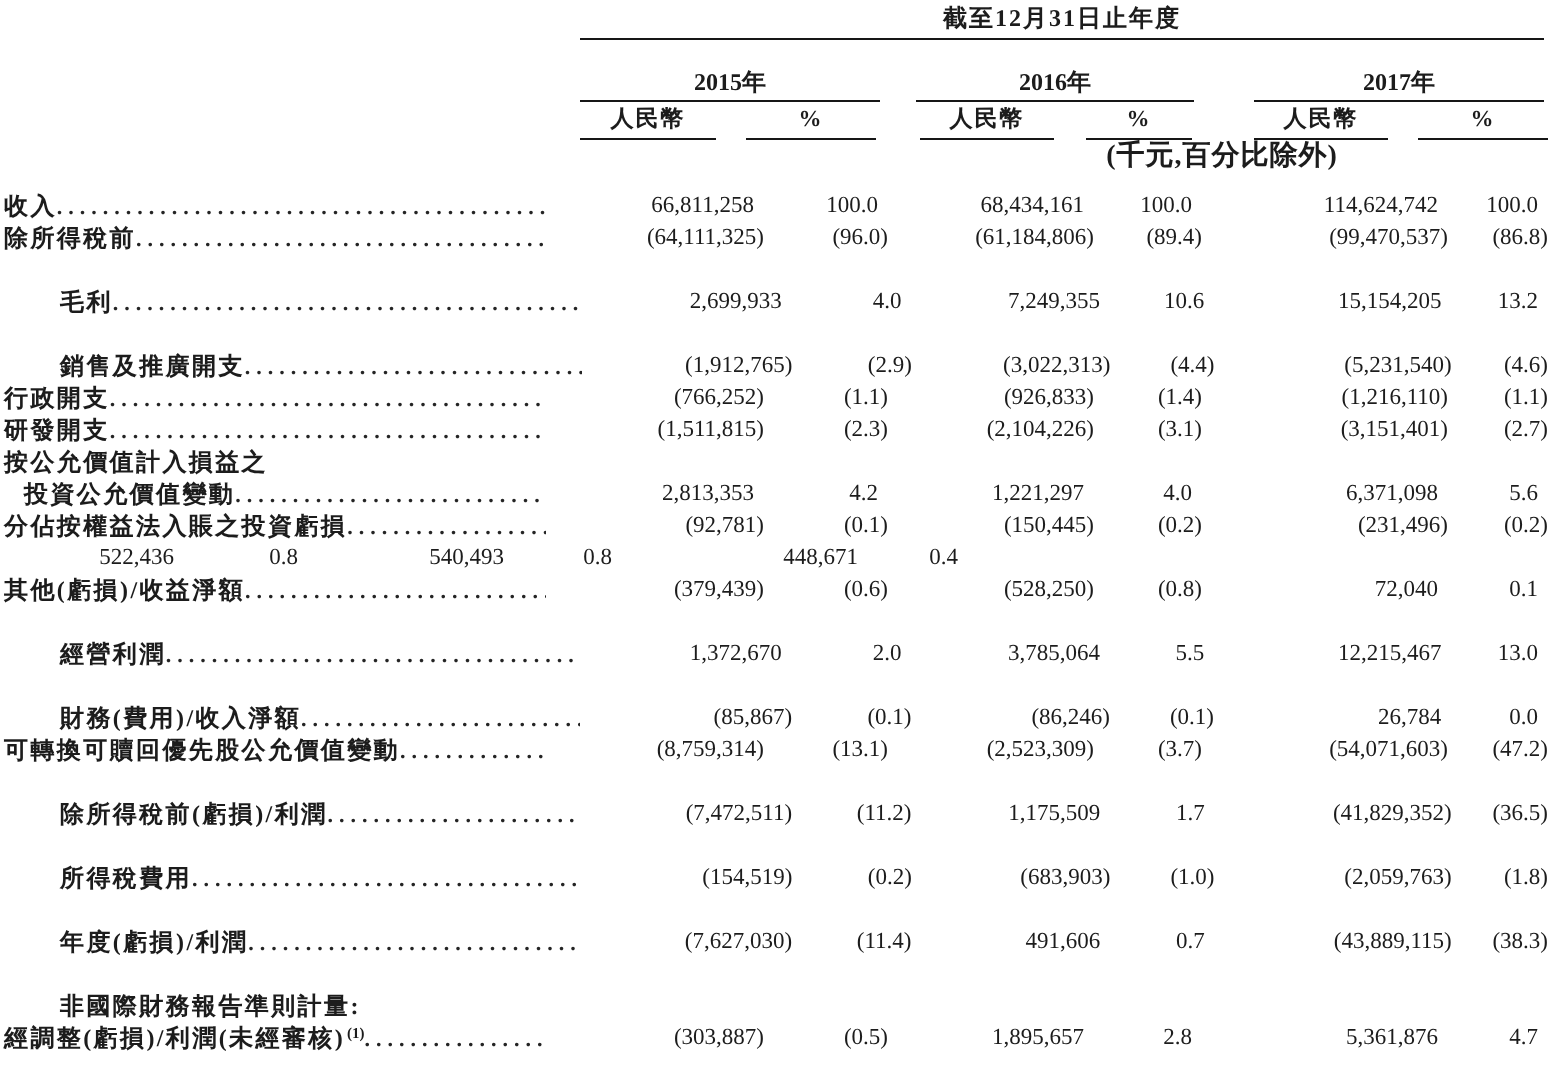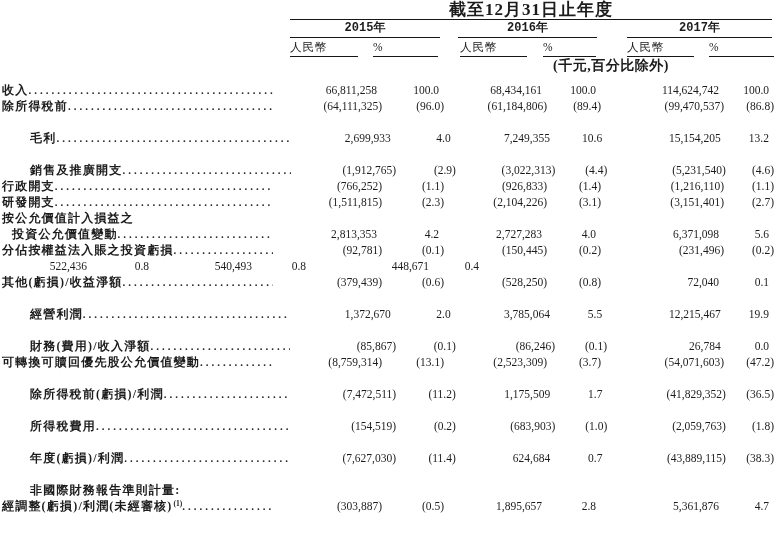--- a/index.html
+++ b/index.html
@@ -4,29 +4,29 @@
 <style>
   * { margin:0; padding:0; box-sizing:border-box; }
   body { background:#ffffff; }
   .page {
     width:774px; height:542px; background:#ffffff; overflow:hidden;
     font-family:"Liberation Serif","DejaVu Serif",serif; color:#1c1c1c;
     padding-top:2px;
   }
   
   .hdr { padding-left:290px; width:774px; }
-  .h-title { width:482px; text-align:center; font-weight:bold; font-size:17px; line-height:15px; letter-spacing:1px; white-space:nowrap; }
+  .h-title { width:482px; text-align:center; font-weight:bold; font-size:12px; line-height:15px; letter-spacing:1px; white-space:nowrap; }
   .h-rule { width:482px; border-top:1.8px solid #161616; margin-top:2px; }
-  .yrow { display:flex; margin-top:1px;font-family:Liberation Mono, monospace; }
+  .yrow { display:flex; margin-top:14px; }
   .ybox { font-weight:bold; font-size:12px; text-align:center; border-bottom:1.6px solid #161616; height:17px; line-height:15px; white-space:nowrap; }
   .y0 { width:150px; }
   .y1 { width:139px; margin-left:18px; }
   .y2 { width:145px; margin-left:30px; }
   .crow { display:flex; margin-top:3px; }
-  .cbox { font-weight:normal; font-size:11.5px; border-bottom:1.6px solid #161616; height:16px; line-height:13px; white-space:nowrap; letter-spacing:1px; }
+  .cbox { font-weight:bold; font-size:11.5px; text-align:center; border-bottom:1.6px solid #161616; height:16px; line-height:13px; white-space:nowrap; letter-spacing:1px; }
   .s0 { width:68px; }
   .s1 { width:65px; margin-left:15px; }
   .s2 { width:67px; margin-left:22px; }
   .s3 { width:53px; margin-left:16px; }
   .s4 { width:67px; margin-left:31px; }
   .s5 { width:65px; margin-left:15px; }
   .note-row { margin-top:2px; height:15px; }
   .note { margin-left:158px; font-weight:bold; font-size:14px; line-height:14px; letter-spacing:0.5px; white-space:nowrap;text-align:center; }
   
   .tbody { margin-top:8px; }
@@ -163,21 +163,21 @@
       <div class="cell c6"></div>
     </div>
 
     <div class="row indent">
       <div class="c-label">
         <span class="lbl">投資公允價值變動</span>
           <span class="dots"></span>
       </div>
       <div class="cell c1 pad">2,813,353</div>
       <div class="cell c2 pad">4.2</div>
-      <div class="cell c3 pad">2,727,283</div>
+      <div class="cell c3 pad">1,221,297</div>
       <div class="cell c4 pad">4.0</div>
       <div class="cell c5 pad">6,371,098</div>
       <div class="cell c6 pad">5.6</div>
     </div>
 
     <div class="row">
       <div class="c-label">
         <span class="lbl">分佔按權益法入賬之投資虧損</span>
           <span class="dots"></span>
       </div>
@@ -214,21 +214,21 @@
     <div class="row gap">
       <div class="c-label">
         <span class="lbl">經營利潤</span>
           <span class="dots"></span>
       </div>
       <div class="cell c1 pad">1,372,670</div>
       <div class="cell c2 pad">2.0</div>
       <div class="cell c3 pad">3,785,064</div>
       <div class="cell c4 pad">5.5</div>
       <div class="cell c5 pad">12,215,467</div>
-      <div class="cell c6 pad">19.9</div>
+      <div class="cell c6 pad">13.0</div>
     </div>
 
     <div class="row gap">
       <div class="c-label">
         <span class="lbl">財務(費用)/收入淨額</span>
           <span class="dots"></span>
       </div>
       <div class="cell c1">(85,867)</div>
       <div class="cell c2">(0.1)</div>
       <div class="cell c3">(86,246)</div>
@@ -276,21 +276,21 @@
       <div class="cell c6">(1.8)</div>
     </div>
 
     <div class="row gap">
       <div class="c-label">
         <span class="lbl">年度(虧損)/利潤</span>
           <span class="dots"></span>
       </div>
       <div class="cell c1">(7,627,030)</div>
       <div class="cell c2">(11.4)</div>
-      <div class="cell c3 pad">624,684</div>
+      <div class="cell c3 pad">491,606</div>
       <div class="cell c4 pad">0.7</div>
       <div class="cell c5">(43,889,115)</div>
       <div class="cell c6">(38.3)</div>
     </div>
 
     <div class="row gap">
       <div class="c-label">
         <span class="lbl">非國際財務報告準則計量:</span>
       </div>
       <div class="cell c1"></div>

